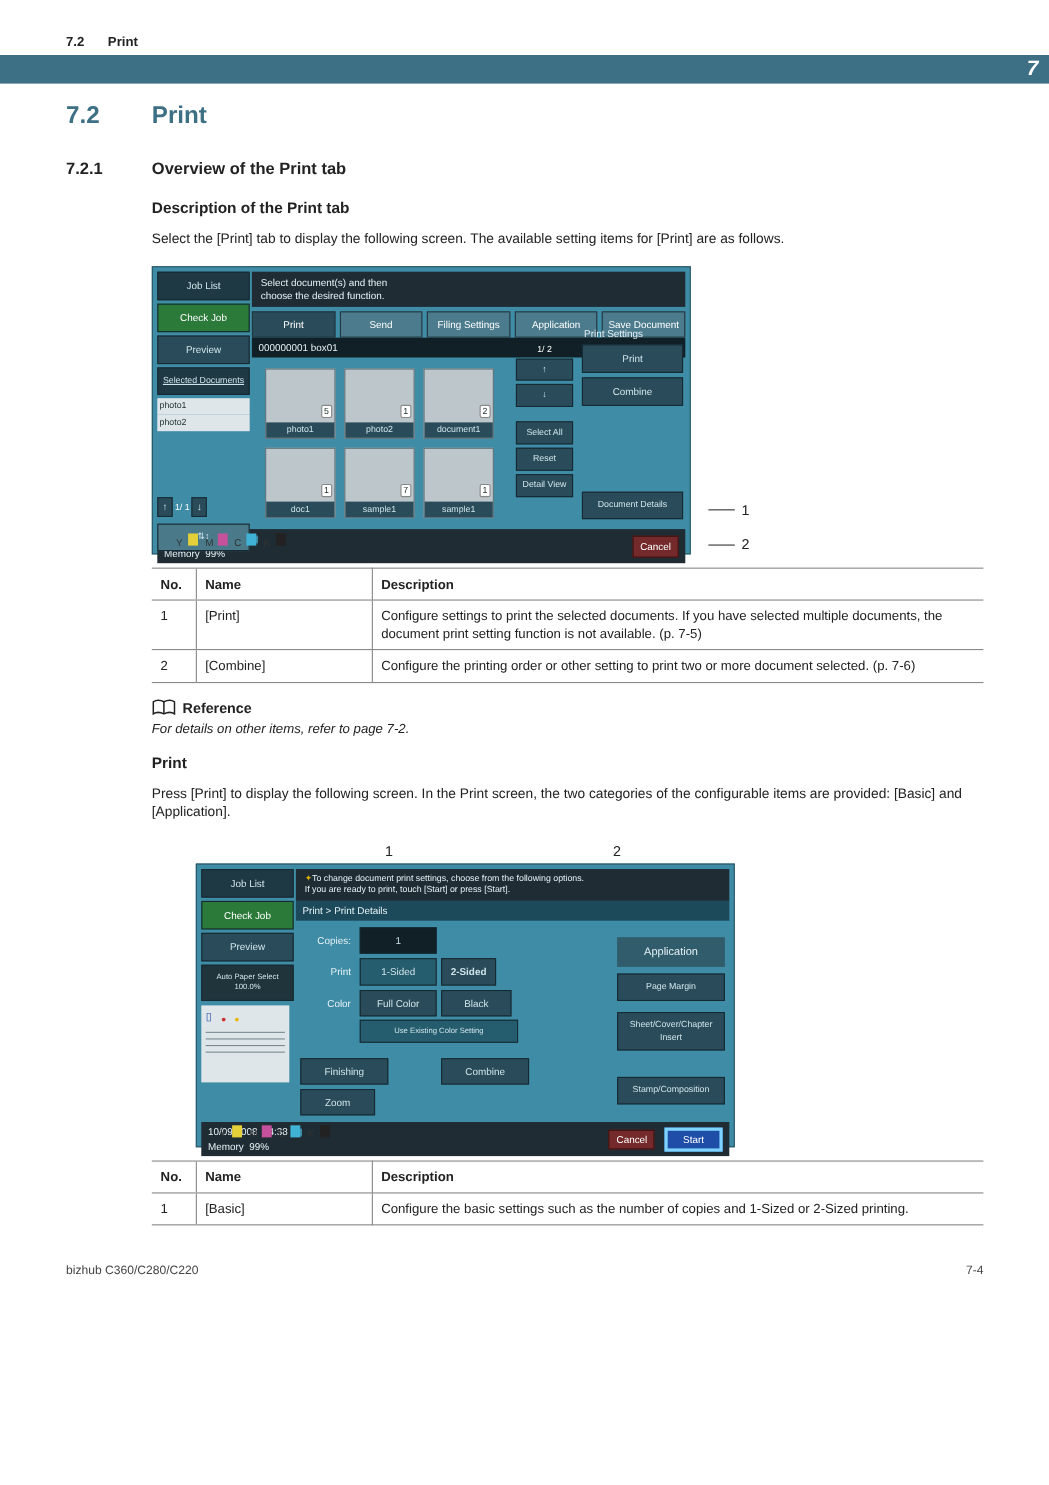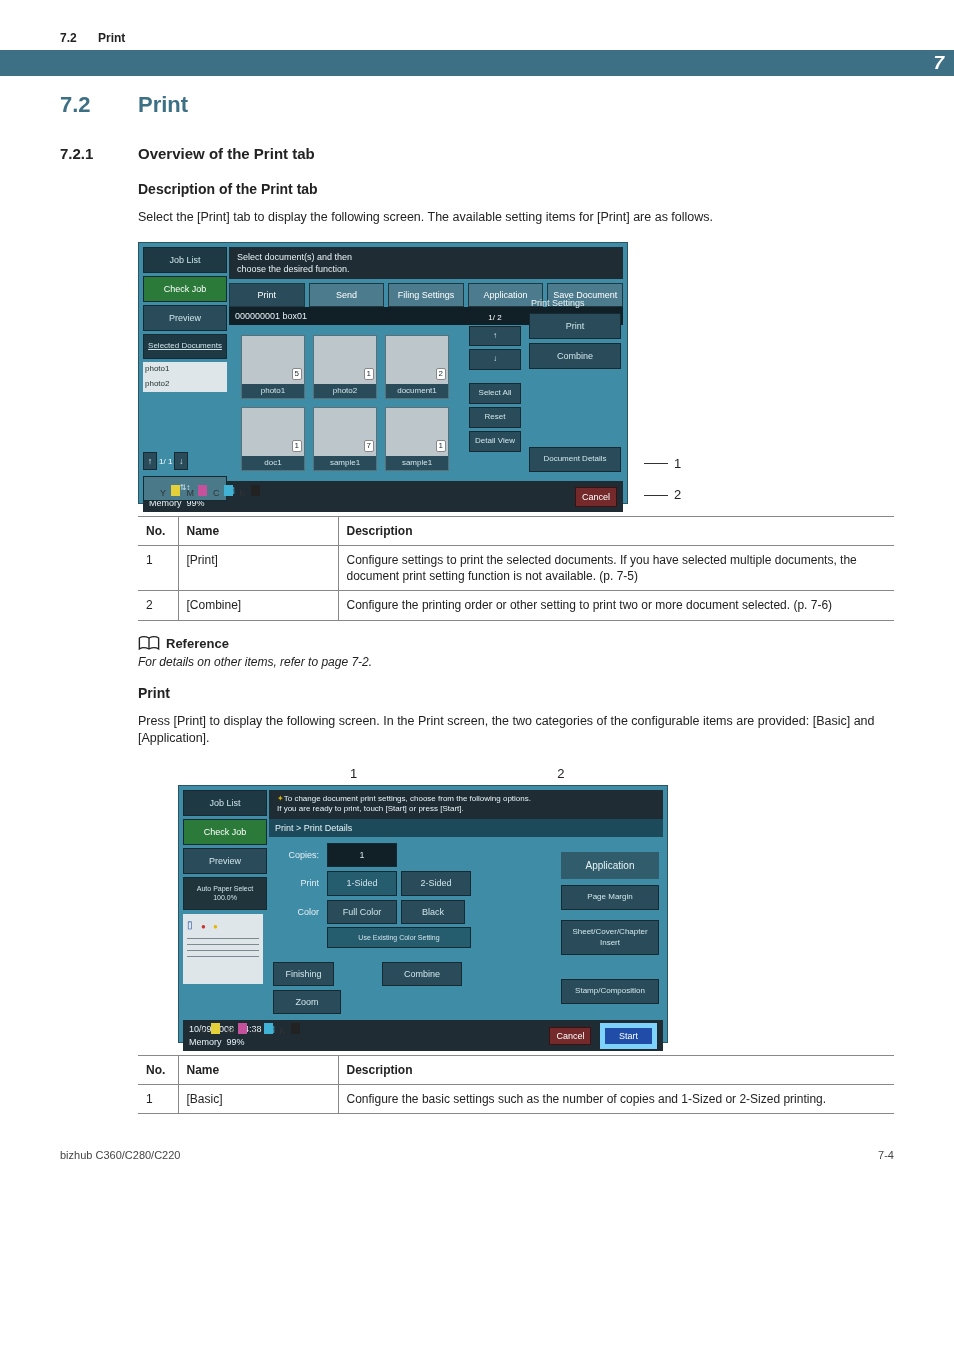--- a/index.html
+++ b/index.html
@@ -67,21 +67,21 @@
     .rightcol{position:absolute;right:6px;top:48px;width:92px;font-size:9px;}
     .rlbl{color:#eaf3f6;margin:6px 0 4px 2px;}
     .rbtn{background:var(--panel-dark);color:#cfe4ea;text-align:center;
       padding:6px 2px;margin-bottom:4px;border:1px solid #152a32;font-size:9px;}
     .midright{position:absolute;right:106px;top:70px;width:52px;font-size:8px;}
     .mbtn{background:var(--panel-dark);color:#cfe4ea;text-align:center;
       padding:4px 2px;margin-bottom:3px;border:1px solid #152a32;font-size:8px;}
     .footer{background:var(--lcd-dark);margin:6px 4px 4px 4px;
       display:flex;align-items:center;justify-content:space-between;padding:3px 6px;font-size:9px;}
     .cancelbtn{background:#742a2a;color:#fff;padding:3px 6px;border:1px solid #3a1212;}
-    .startbtn{background:#1f4da8;color:#fff;padding:3px 14px;border:5px solid #7dd3fc;margin-left:6px;}
+    .startbtn{background:#1f4da8;color:#fff;padding:3px 14px;border:3px solid #7dd3fc;margin-left:6px;}
     .ymck{position:absolute;left:20px;bottom:4px;font-size:9px;letter-spacing:2px;}
     .ymck span{display:inline-block;width:9px;height:11px;margin:0 1px;}
     .yc{background:#e4d13a;} .mc{background:#c5509c;} .cc{background:#3fb2d6;} .kc{background:#222;}
     .callouts{display:flex;flex-direction:column;margin-left:16px;font-size:13px;gap:14px;}
     .call{display:flex;align-items:center;}
     .call .line{width:24px;height:1px;background:#333;margin-right:6px;}
     table.desc{width:100%;border-collapse:collapse;margin:12px 0 8px 78px;width:calc(100% - 78px);}
     table.desc th{font-size:12px;font-weight:bold;text-align:left;border-top:1px solid #888;
       border-bottom:1px solid #888;padding:6px 8px;}
     table.desc td{font-size:12px;border-bottom:1px solid #888;padding:6px 8px;vertical-align:top;}
@@ -280,34 +280,34 @@
 If you are ready to print, touch [Start] or press [Start].</span></div>
     <div class="crumb" style="background:#1c4a5a;">Print &gt; Print Details</div>
     <div style="margin:6px 112px 0 94px;">
       <div class="settingsrow" style="margin-left:0;">
         <div class="setlbl">Copies:</div>
         <div class="setbtn" style="width:70px;background:#102026;">1</div>
       </div>
       <div class="settingsrow" style="margin-left:0;">
         <div class="setlbl">Print</div>
         <div class="setbtn" style="width:70px;background:#255c6e;">1-Sided</div>
-        <div class="setbtn" style="width:70px;">2-Sided</div>
+        <div class="setbtn" style="width:50px;font-weight:bold;">2-Sided</div>
       </div>
       <div class="settingsrow" style="margin-left:0;">
         <div class="setlbl">Color</div>
         <div>
           <div style="display:flex;gap:4px;">
             <div class="setbtn" style="width:70px;">Full Color</div>
             <div class="setbtn" style="width:64px;">Black</div>
           </div>
           <div class="setbtn" style="width:144px;margin-top:3px;font-size:7px;background:#255c6e;">Use Existing Color Setting</div>
         </div>
       </div>
       <div class="settingsrow" style="margin:14px 0 0 0;">
-        <div class="setbtn" style="width:61px;">Finishing</div>
+        <div class="setbtn" style="width:80px;">Finishing</div>
         <div style="width:40px;"></div>
         <div class="setbtn" style="width:80px;">Combine</div>
       </div>
       <div class="settingsrow" style="margin:4px 0 0 0;">
         <div class="setbtn" style="width:68px;">Zoom</div>
       </div>
     </div>
     <div class="appcol">
       <div class="col app" style="text-align:center;padding:7px;font-size:10px;background:#305c6c;margin:-34px 0 6px 0;">Application</div>
       <div class="rbtn">Page Margin</div>

